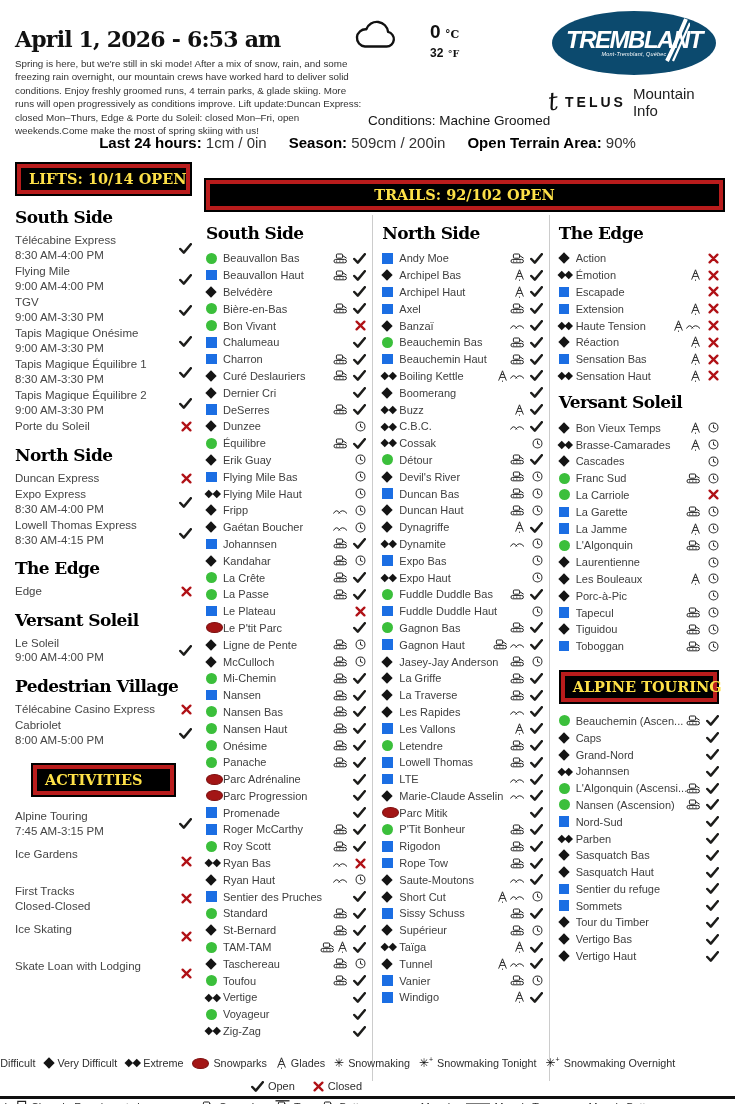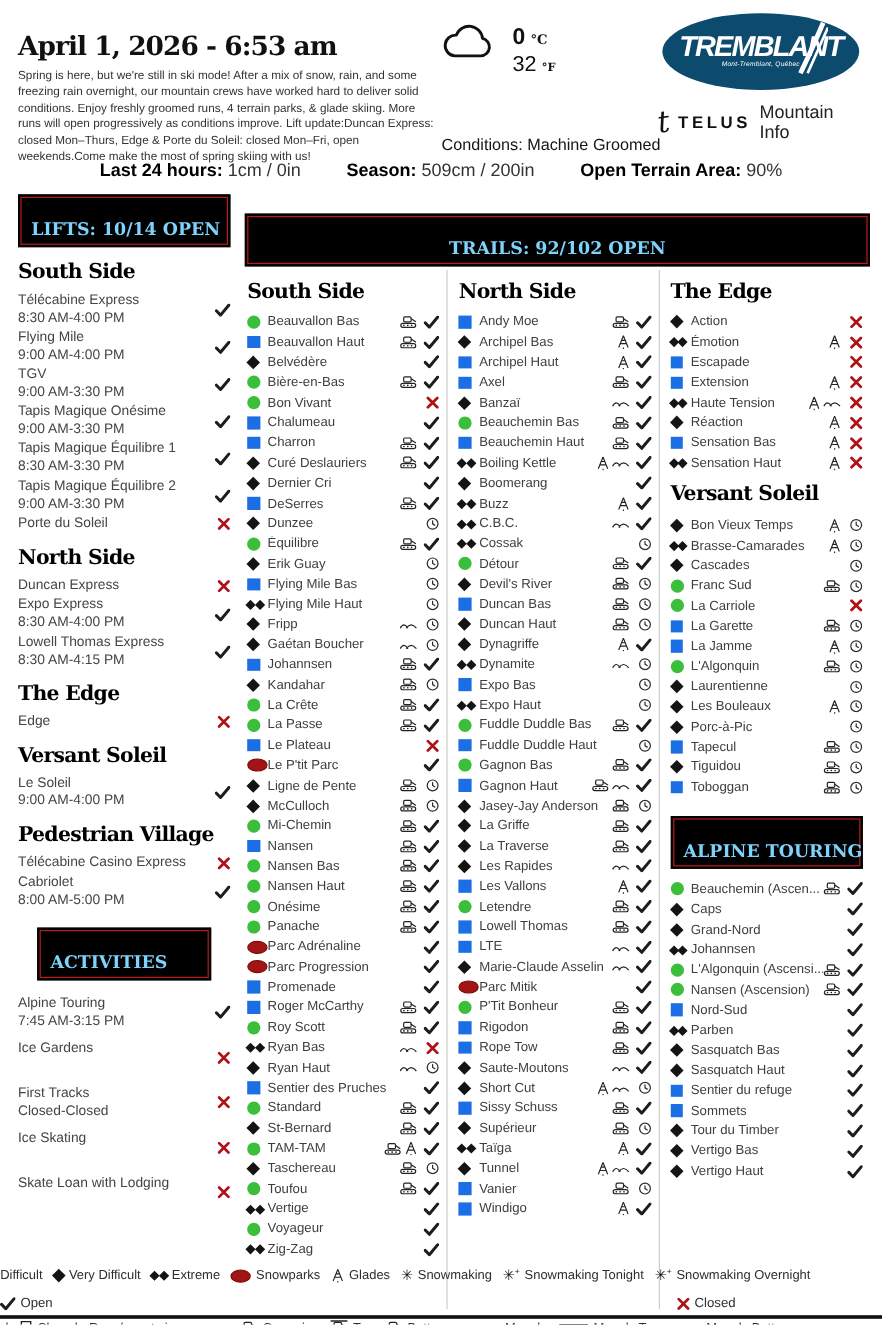--- a/index.html
+++ b/index.html
@@ -2,42 +2,42 @@
 <html><head>
 <meta charset="utf-8">
 <style>
   html,body{margin:0;padding:0;background:#fff;}
   body{font-family:"Liberation Sans",sans-serif;color:#111;}
   #page{position:relative;width:735px;height:1104px;background:#fff;overflow:hidden;}
   
   .intro{position:absolute;left:15px;top:26px;width:348px;}
   .intro h1{font-family:"DejaVu Serif",serif;font-size:22px;margin:0 0 5px;letter-spacing:-0.8px;}
   .intro p{margin:0;font-size:9.8px;line-height:1.37;color:#333;}
-  .weather{position:absolute;left:366px;top:18px;display:flex;align-items:flex-start;gap:13px;}
+  .weather{position:absolute;left:352px;top:18px;display:flex;align-items:flex-start;gap:30px;}
   .temps{padding-top:3px;}
   .tv{font-size:19px;font-weight:bold;}
   .tu{font-size:11px;font-weight:bold;font-family:"DejaVu Serif",serif;}
-  .tv2{font-size:18px;font-weight:normal;}
+  .tv2{font-size:12px;font-weight:bold;}
   .tu2{font-size:9.5px;font-weight:bold;font-family:"DejaVu Serif",serif;}
   .logo{position:absolute;left:552px;top:11px;width:164px;}
   .oval{width:164px;height:64px;background:#0c4a6e;border-radius:50%;position:relative;display:flex;flex-direction:column;align-items:center;justify-content:center;color:#fff;overflow:hidden;font-style:italic;}
   .brand{font-size:24px;font-weight:bold;letter-spacing:-1.5px;line-height:22px;}
   .brand-sub{font-size:5.5px;margin-top:0px;letter-spacing:0.2px;}
   .swoosh{position:absolute;right:26px;top:6px;}
   .telus{position:absolute;left:548px;top:85px;width:172px;display:flex;align-items:center;justify-content:center;gap:7px;}
   .telus .script{font-family:"DejaVu Serif",serif;font-style:italic;font-size:25px;line-height:18px;transform:rotate(-8deg);}
   .telus .word{font-weight:bold;letter-spacing:3px;font-size:14px;}
   .telus .suffix{font-size:15px;color:#222;}
   .conditions{position:absolute;left:368px;top:113px;font-size:13.5px;color:#151515;}
-  .stats{position:absolute;top:134px;left:0;width:735px;display:flex;justify-content:center;gap:38px;font-size:15px;align-items:baseline;}
+  .stats{position:absolute;top:134px;left:0;width:735px;display:flex;justify-content:center;gap:22px;font-size:15px;align-items:baseline;}
   .stats .sv{color:#333;font-weight:normal;}
   .stats .sl{font-weight:bold;color:#000;}
   
   .bar{background:#000;border:2px solid #000;}
-  .bar .in{display:block;border:1px solid #b91c1c;color:#7dd3fc;font-family:"DejaVu Serif",serif;font-weight:bold;font-size:14.5px;padding:18px 8px 3px;white-space:nowrap;}
+  .bar .in{display:block;border:4px solid #b91c1c;color:#fde047;font-family:"DejaVu Serif",serif;font-weight:bold;font-size:14.5px;padding:2px 8px 3px;white-space:nowrap;}
   .bar.center .in{text-align:center;}
   
   .lifts{position:absolute;left:15px;top:162px;width:177px;}
   .lsec h2,.tcol h2{font-family:"DejaVu Serif",serif;font-weight:bold;font-size:17px;letter-spacing:-0.6px;margin:11px 0 6px;color:#000;}
   .lift-item{display:flex;margin:0 0 2px;}
   .lift-item .lt{flex:1;min-width:0;}
   .lname,.ltime{display:block;font-size:11.5px;color:#454545;line-height:14.5px;white-space:nowrap;}
   .stat{width:16px;display:flex;justify-content:flex-end;align-items:center;flex:none;}
   .lift-item>.stat{margin-top:1px;}
   .acts .bar{margin:16px 16px 12px;}
@@ -61,21 +61,21 @@
   .di-vd{width:8px;height:8px;background:#141414;transform:rotate(45deg);display:inline-block;margin-left:1px;}
   .di-ex{display:inline-flex;gap:2px;}
   .di-ex i{width:5.5px;height:5.5px;background:#141414;transform:rotate(45deg);display:inline-block;}
   .di-park{width:15px;height:9px;background:#a31515;border:1px solid #7c0e0e;border-radius:50%;display:inline-block;}
   .fi,.si{display:inline-flex;align-items:center;}
   .snowflake{font-size:12px;color:#111;line-height:10px;}
   .snowflake sup{font-size:7px;vertical-align:super;line-height:0;}
   
   .legend{position:absolute;left:0;width:613px;display:flex;justify-content:center;align-items:center;color:#2e2e2e;margin-top:24px;}
   .legend1{top:1033px;gap:9px;font-size:10.8px;}
-  .legend2{top:1056px;gap:18px;font-size:11px;justify-content:space-between;}
+  .legend2{top:1056px;gap:18px;font-size:11px;}
   .legend3{top:1076px;gap:9px;font-size:10.8px;}
   .litem{display:inline-flex;align-items:center;gap:4px;white-space:nowrap;}
   .rule{position:absolute;top:1096px;left:0;width:735px;height:2.5px;background:#101010;}
 </style>
 </head>
 <body>
 
 <div id="page">
 
   <div class="intro">

